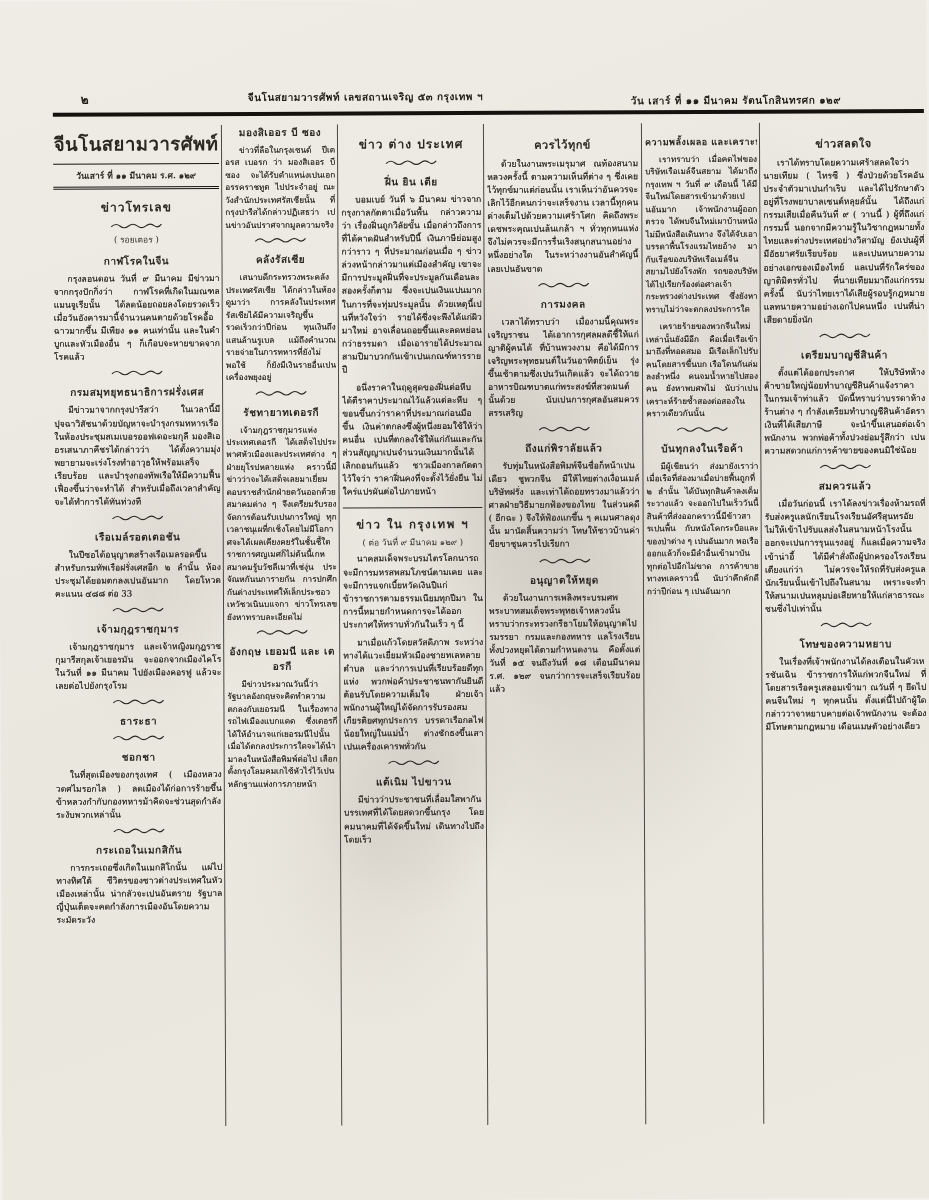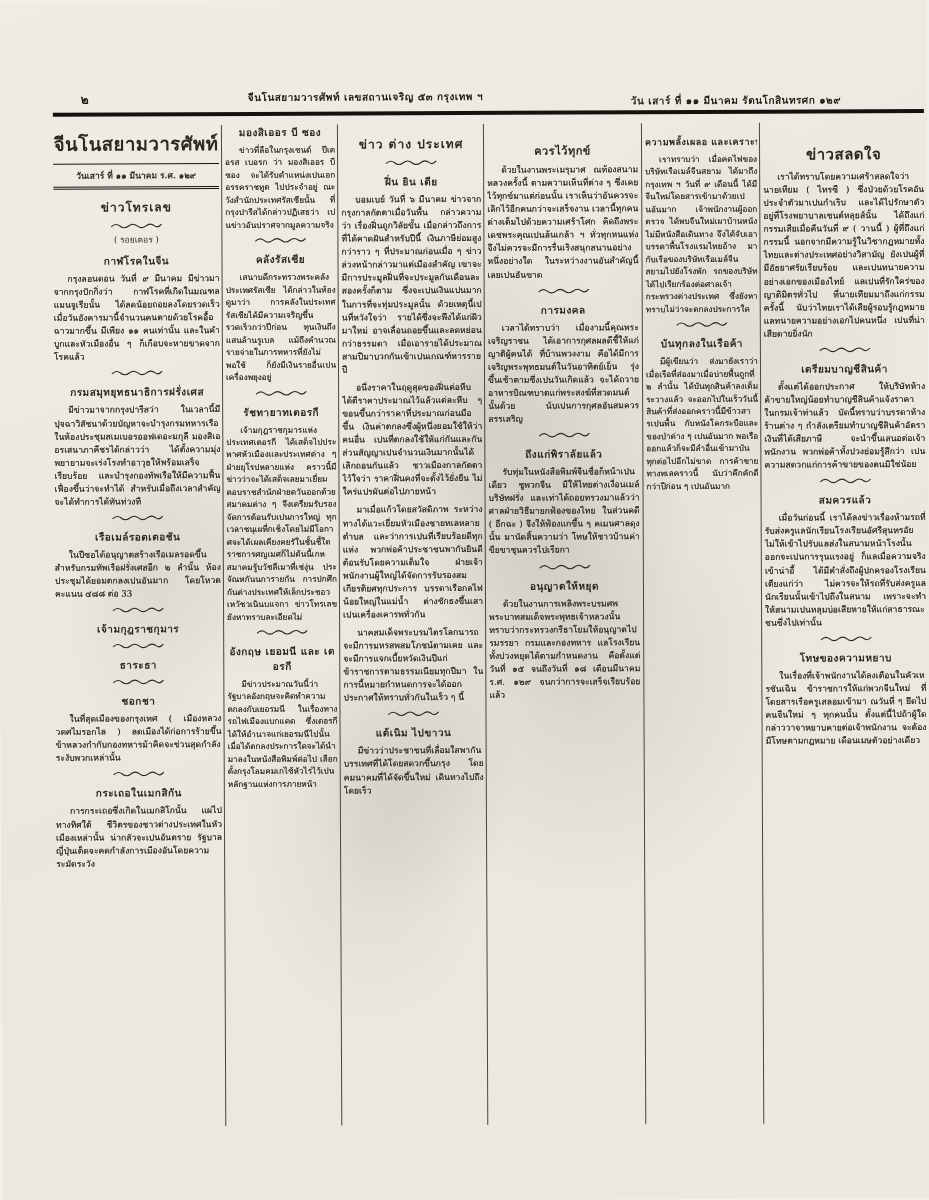--- a/index.html
+++ b/index.html
@@ -87,20 +87,21 @@
       <p class="b">มีข่าวมาจากกรุงปารีสว่า ในเวลานี้มีปุจฉาวิสัชนาด้วยบัญหาจะบำรุงกรมทหารเรือ ในห้องประชุมสเมเบอรออฟเดอะมกุลี มองสิเออรเสนาภาคีชรได้กล่าวว่า ได้ตั้งความมุ่งพยายามจะเร่งโรงทำอาวุธให้พร้อมเสร็จเรียบร้อย และบำรุงกองทัพเรือให้มีความฟื้นเฟื่องขึ้นว่าจะทำได้ สำหรับเมื่อถึงเวลาสำคัญจะได้ทำการได้ทันท่วงที</p>
       <div class="orn"><svg viewBox="0 0 60 10" width="52" height="9" aria-hidden="true">
             <path d="M1,6 Q6,1 11,5 T21,5 T31,5 T41,5 T51,5 Q55,8 59,3" fill="none" stroke="#2a2823" stroke-width="1.3"></path>
           </svg></div>
       <h3 class="h">เรือเมล์รอตเตอชัน</h3>
       <p class="b">ในปีซอได้อนุญาตสร้างเรือเมลรอดขึ้นสำหรับกรมทัพเรือฝรั่งเศสอีก ๒ ลำนั้น ห้องประชุมได้ยอมตกลงเปนอันมาก โดยโหวตคะแนน ๔๘๘ ต่อ 33</p>
       <div class="orn"><svg viewBox="0 0 60 10" width="52" height="9" aria-hidden="true">
             <path d="M1,6 Q6,1 11,5 T21,5 T31,5 T41,5 T51,5 Q55,8 59,3" fill="none" stroke="#2a2823" stroke-width="1.3"></path>
           </svg></div>
       <h3 class="h">เจ้ามกุฎราชกุมาร</h3>
+      <p class="b">เจ้ามกุฎราชกุมาร และเจ้าหญิงมกุฎราชกุมารีสกุลเจ้าเยอรมัน จะออกจากเมืองไคโร ในวันที่ ๑๑ มีนาคม ไปยังเมืองคอรฟู แล้วจะเลยต่อไปยังกรุงโรม</p>
       <div class="orn"><svg viewBox="0 0 60 10" width="52" height="9" aria-hidden="true">
             <path d="M1,6 Q6,1 11,5 T21,5 T31,5 T41,5 T51,5 Q55,8 59,3" fill="none" stroke="#2a2823" stroke-width="1.3"></path>
           </svg></div>
       <h3 class="h">ธาระธา</h3>
       <div class="orn"><svg viewBox="0 0 60 10" width="52" height="9" aria-hidden="true">
             <path d="M1,6 Q6,1 11,5 T21,5 T31,5 T41,5 T51,5 Q55,8 59,3" fill="none" stroke="#2a2823" stroke-width="1.3"></path>
           </svg></div>
       <h3 class="h">ชอกชา</h3>
       <p class="b">ในที่สุดเมืองของกรุงเทศ ( เมืองหลวงวดศไมรอกไล ) ลดเมืองได้ก่อการร้ายขึ้น ข้าหลวงกำกับกองทหารม้าคิดจะช่วนสุดกำลังระงับพวกเหล่านั้น</p>
       <div class="orn"><svg viewBox="0 0 60 10" width="52" height="9" aria-hidden="true">
@@ -131,31 +132,35 @@
     </div>
 
     <div class="col c3">
       <div class="kick" style="margin-top:12px;">ข่าว ต่าง ประเทศ</div>
       <div class="orn"><svg viewBox="0 0 60 10" width="52" height="9" aria-hidden="true">
             <path d="M1,6 Q6,1 11,5 T21,5 T31,5 T41,5 T51,5 Q55,8 59,3" fill="none" stroke="#2a2823" stroke-width="1.3"></path>
           </svg></div>
       <h3 class="h">ฝิ่น ยิน เตีย</h3>
       <p class="b">บอมเบย์ วันที่ ๖ มีนาคม ข่าวจากกรุงกาลกัตตาเมื่อวันพื้น กล่าวความว่า เรื่องฝิ่นถูกวิลัยขั้น เมื่อกล่าวถึงการที่ได้คาดฝันสำหรับปีนี้ เงินภาษีย่อมสูงกว่าราว ๆ ที่ประมาณก่อนเมื่อ ๆ ข่าวล่วงหน้ากล่าวมาแต่เมืองสำคัญ เขาจะมีการประมูลฝิ่นที่จะประมูลกันเดือนละสองครั้งก็ตาม ซึ่งจะเปนเงินแปนมากในการที่จะทุ่มประมูลนั้น ด้วยเหตุนี้เปนที่หวังใจว่า รายได้ซึ่งจะพึงได้แก่ผิวมาใหม่ อาจเลื่อนถอยขึ้นและลดหย่อนกว่าธรรมดา เมื่อเอารายได้ประมาณสามปีมาบวกกันเข้าเปนเกณฑ์หารรายปี</p>
       <p class="b">อนึ่งราคาในฤดูสุดของฝิ่นต่อหีบ ได้ตีราคาประมาณไว้แล้วแต่ละหีบ ๆ ขอนขึ้นกว่าราคาที่ประมาณก่อนมือขึ้น เงินค่าตกลงซึ่งผู้หนึ่งยอมใช้ให้ว่าคนอื่น เปนที่ตกลงใช้ให้แก่กันและกัน ส่วนสัญญาเปนจำนวนเงินมากนั้นได้เลิกถอนกันแล้ว ชาวเมืองกาลกัตตาไว้ใจว่า ราคาฝิ่นคงที่จะตั้งไว้ยั่งยืน ไม่ใคร่แปรผันต่อไปภายหน้า</p>
+      <div class="boxed">
+        <h3 class="h">ข่าว ใน กรุงเทพ ฯ</h3>
+        <div class="note">( ต่อ วันที่ ๙ มีนาคม ๑๒๙ )</div>
+      </div>
+      <p class="b">นาคสมเด็จพระบรมไตรโลกนารถ จะมีการมหรสพสมโภชน์ตามเคย และจะมีการแจกเบี้ยหวัดเงินปีแก่ข้าราชการตามธรรมเนียมทุกปีมา ในการนี้หมายกำหนดการจะได้ออกประกาศให้ทราบทั่วกันในเร็ว ๆ นี้</p>
       <p class="b">มาเมื่อแก้วโดยสวัสดิภาพ ระหว่างทางได้แวะเยี่ยมหัวเมืองชายทเลหลายตำบล และว่าการเปนที่เรียบร้อยดีทุกแห่ง พวกพ่อค้าประชาชนพากันยินดีต้อนรับโดยความเต็มใจ ฝ่ายเจ้าพนักงานผู้ใหญ่ได้จัดการรับรองสมเกียรติยศทุกประการ บรรดาเรือกลไฟน้อยใหญ่ในแม่น้ำ ต่างชักธงขึ้นเสาเปนเครื่องเคารพทั่วกัน</p>
-      <p class="b">นาคสมเด็จพระบรมไตรโลกนารถ จะมีการมหรสพสมโภชน์ตามเคย และจะมีการแจกเบี้ยหวัดเงินปีแก่ข้าราชการตามธรรมเนียมทุกปีมา ในการนี้หมายกำหนดการจะได้ออกประกาศให้ทราบทั่วกันในเร็ว ๆ นี้</p>
       <div class="orn"><svg viewBox="0 0 60 10" width="52" height="9" aria-hidden="true">
             <path d="M1,6 Q6,1 11,5 T21,5 T31,5 T41,5 T51,5 Q55,8 59,3" fill="none" stroke="#2a2823" stroke-width="1.3"></path>
           </svg></div>
       <h3 class="h">แต้เนิม ไปขาวน</h3>
       <p class="b">มีข่าวว่าประชาชนที่เลื่อมใสพากันบรรเทศที่ได้โดยสดวกขึ้นกรุง โดยคมนาคมที่ได้จัดขึ้นใหม่ เดินทางไปถึงโดยเร็ว</p>
     </div>
 
     <div class="col c4">
-      <h3 class="h" style="margin-top:20px;font-size:11px;">ควรไว้ทุกข์</h3>
+      <h3 class="h" style="margin-top:14px;font-size:11px;">ควรไว้ทุกข์</h3>
       <p class="b">ด้วยในงานพระเมรุมาศ ณท้องสนามหลวงครั้งนี้ ตามความเห็นที่ต่าง ๆ ซึ่งเคยไว้ทุกข์มาแต่ก่อนนั้น เราเห็นว่าอันควรจะเลิกไว้อีกคนกว่าจะเสร็จงาน เวลานี้ทุกคนต่างเต็มไปด้วยความเศร้าโศก คิดถึงพระเดชพระคุณเปนล้นเกล้า ฯ ทั่วทุกหนแห่ง จึงไม่ควรจะมีการรื่นเริงสนุกสนานอย่างหนึ่งอย่างใด ในระหว่างงานอันสำคัญนี้เลยเปนอันขาด</p>
       <div class="orn"><svg viewBox="0 0 60 10" width="52" height="9" aria-hidden="true">
             <path d="M1,6 Q6,1 11,5 T21,5 T31,5 T41,5 T51,5 Q55,8 59,3" fill="none" stroke="#2a2823" stroke-width="1.3"></path>
           </svg></div>
       <h3 class="h">การมงคล</h3>
       <p class="b">เวลาได้ทราบว่า เมื่องามนี้คุณพระเจริญราชน ได้เอาการกุศลผลดีชี้ให้แก่ญาติผู้คนได้ ที่บ้านพวงงาม คือได้มีการเจริญพระพุทธมนต์ในวันอาทิตย์เย็น รุ่งขึ้นเช้าตามซึ่งเปนวันเกิดแล้ว จะได้ถวายอาหารบิณฑบาตแก่พระสงฆ์ที่สวดมนต์นั้นด้วย นับเปนการกุศลอันสมควรสรรเสริญ</p>
       <div class="orn"><svg viewBox="0 0 60 10" width="52" height="9" aria-hidden="true">
             <path d="M1,6 Q6,1 11,5 T21,5 T31,5 T41,5 T51,5 Q55,8 59,3" fill="none" stroke="#2a2823" stroke-width="1.3"></path>
           </svg></div>
       <h3 class="h">ถึงแก่พิราลัยแล้ว</h3>
@@ -163,29 +168,30 @@
       <div class="orn"><svg viewBox="0 0 60 10" width="52" height="9" aria-hidden="true">
             <path d="M1,6 Q6,1 11,5 T21,5 T31,5 T41,5 T51,5 Q55,8 59,3" fill="none" stroke="#2a2823" stroke-width="1.3"></path>
           </svg></div>
       <h3 class="h">อนุญาตให้หยุด</h3>
       <p class="b">ด้วยในงานการเพลิงพระบรมศพ พระบาทสมเด็จพระพุทธเจ้าหลวงนั้น ทราบว่ากระทรวงกรีธาโยมให้อนุญาตไปรมรรยา กรมและกองทหาร แลโรงเรียนทั้งปวงหยุดได้ตามกำหนดงาน คือตั้งแต่วันที่ ๑๕ จนถึงวันที่ ๑๘ เดือนมีนาคม ร.ศ. ๑๒๙ จนกว่าการจะเสร็จเรียบร้อยแล้ว</p>
     </div>
 
     <div class="col c5">
       <h3 class="h" style="margin-top:14px;font-size:9px;white-space:nowrap;">ความพลั้งเผลอ และเคราะห์ร้าย</h3>
       <p class="b">เราทราบว่า เมื่อคดไฟของบริษัทเรือเมล์จีนสยาม ได้มาถึงกรุงเทพ ฯ วันที่ ๙ เดือนนี้ ได้มีจีนใหม่โดยสารเข้ามาด้วยเปนอันมาก เจ้าพนักงานผู้ออกตรวจ ได้พบจีนใหม่เผาบ้านหนังไม่มีหนังสือเดินทาง จึงได้จับเอาบรรดาพื้นโรงแรมไทยอ้าง มากับเรือของบริษัทเรือเมล์จีนสยามไปยังโรงพัก รถของบริษัทได้ไปเรียกร้องต่อศาลเจ้ากระทรวงต่างประเทศ ซึ่งยังหาทราบไม่ว่าจะตกลงประการใด</p>
+      <p class="b">เครายร้ายของพวกจีนใหม่เหล่านั้นยังมีอีก คือเมื่อเรือเข้ามาถึงที่ทอดสมอ มีเรือเล็กไปรับคนโดยสารขึ้นบก เรือโดนกันล่มลงลำหนึ่ง คนจมน้ำหายไปสองคน ยังหาพบศพไม่ นับว่าเปนเคราะห์ร้ายซ้ำสองต่อสองในคราวเดียวกันนั้น</p>
       <div class="orn"><svg viewBox="0 0 60 10" width="52" height="9" aria-hidden="true">
             <path d="M1,6 Q6,1 11,5 T21,5 T31,5 T41,5 T51,5 Q55,8 59,3" fill="none" stroke="#2a2823" stroke-width="1.3"></path>
           </svg></div>
       <h3 class="h">บันทุกลงในเรือค้า</h3>
       <p class="b">มีผู้เขียนว่า ส่งมายังเราว่า เมื่อเรือที่ส่องมาเมื่อบ่ายพื้นถูกที่ ๒ ลำนั้น ได้บันทุกสินค้าลงเต็มระวางแล้ว จะออกไปในเร็ววันนี้ สินค้าที่ส่งออกคราวนี้มีข้าวสารเปนพื้น กับหนังโคกระบือและของป่าต่าง ๆ เปนอันมาก พอเรือออกแล้วก็จะมีลำอื่นเข้ามาบันทุกต่อไปอีกไม่ขาด การค้าขายทางทเลคราวนี้ นับว่าคึกคักดีกว่าปีก่อน ๆ เปนอันมาก</p>
     </div>
 
     <div class="col c6">
-      <h3 class="h" style="margin-top:22px;font-size:15px;">ข่าวสลดใจ</h3>
+      <h3 class="h" style="margin-top:14px;font-size:11px;">ข่าวสลดใจ</h3>
       <p class="b">เราได้ทราบโดยความเศร้าสลดใจว่า นายเทียม ( ไทรซี ) ซึ่งป่วยด้วยโรคอันประจำตัวมาเปนกำเริบ และได้ไปรักษาตัวอยู่ที่โรงพยาบาลเซนต์หลุยส์นั้น ได้ถึงแก่กรรมเสียเมื่อคืนวันที่ ๙ ( วานนี้ ) ผู้ที่ถึงแก่กรรมนี้ นอกจากมีความรู้ในวิชากฎหมายทั้งไทยและต่างประเทศอย่างวิสามัญ ยังเปนผู้ที่มีอัธยาศรัยเรียบร้อย และเปนทนายความอย่างเอกของเมืองไทย์ แลเปนที่รักใคร่ของญาติมิตรทั่วไป ที่นายเทียมมาถึงแก่กรรมครั้งนี้ นับว่าไทยเราได้เสียผู้รอบรู้กฎหมายแลทนายความอย่างเอกไปคนหนึ่ง เปนที่น่าเสียดายยิ่งนัก</p>
       <div class="orn"><svg viewBox="0 0 60 10" width="52" height="9" aria-hidden="true">
             <path d="M1,6 Q6,1 11,5 T21,5 T31,5 T41,5 T51,5 Q55,8 59,3" fill="none" stroke="#2a2823" stroke-width="1.3"></path>
           </svg></div>
       <h3 class="h">เตรียมบาญชีสินค้า</h3>
       <p class="b">ตั้งแต่ได้ออกประกาศ ให้บริษัทห้างค้าขายใหญ่น้อยทำบาญชีสินค้าแจ้งราคาในกรมเจ้าท่าแล้ว บัดนี้ทราบว่าบรรดาห้างร้านต่าง ๆ กำลังเตรียมทำบาญชีสินค้าอัตราเงินที่ได้เสียภาษี จะนำขึ้นเสนอต่อเจ้าพนักงาน พวกพ่อค้าทั้งปวงย่อมรู้สึกว่า เปนความสดวกแก่การค้าขายของตนมิใช่น้อย</p>
       <div class="orn"><svg viewBox="0 0 60 10" width="52" height="9" aria-hidden="true">
             <path d="M1,6 Q6,1 11,5 T21,5 T31,5 T41,5 T51,5 Q55,8 59,3" fill="none" stroke="#2a2823" stroke-width="1.3"></path>
           </svg></div>
       <h3 class="h">สมควรแล้ว</h3>

